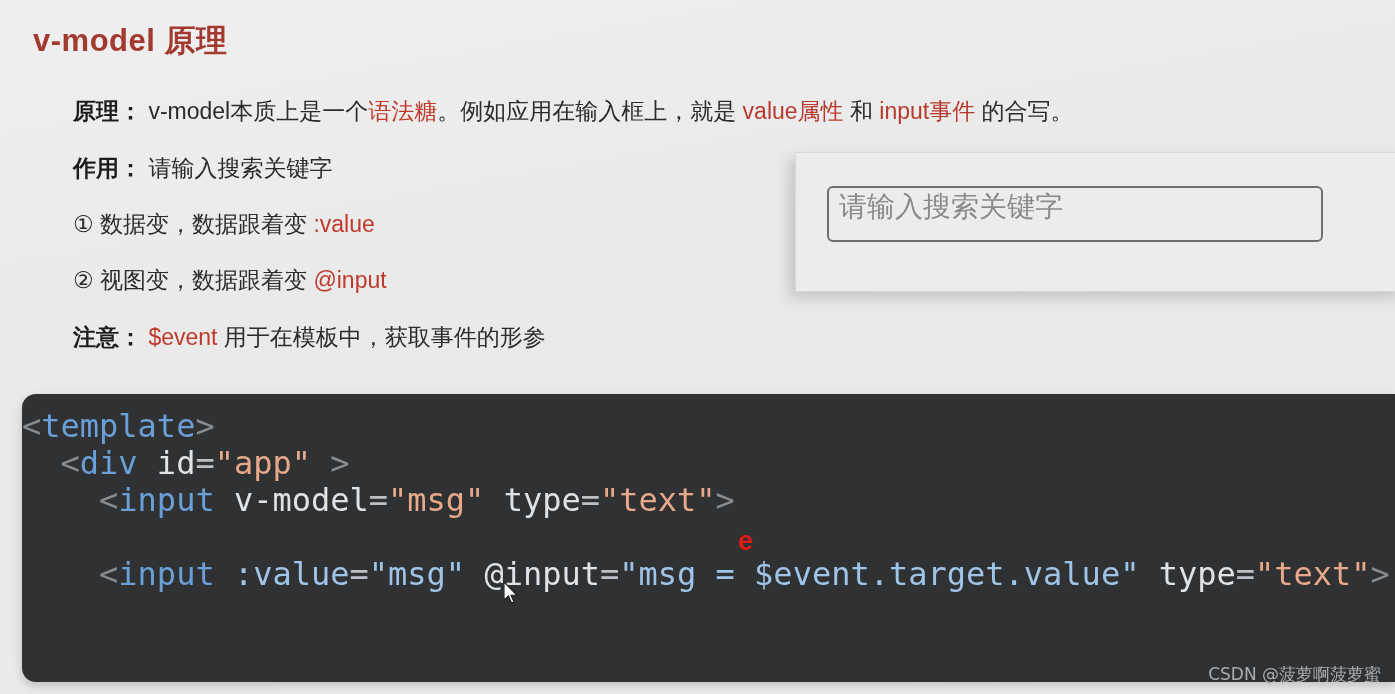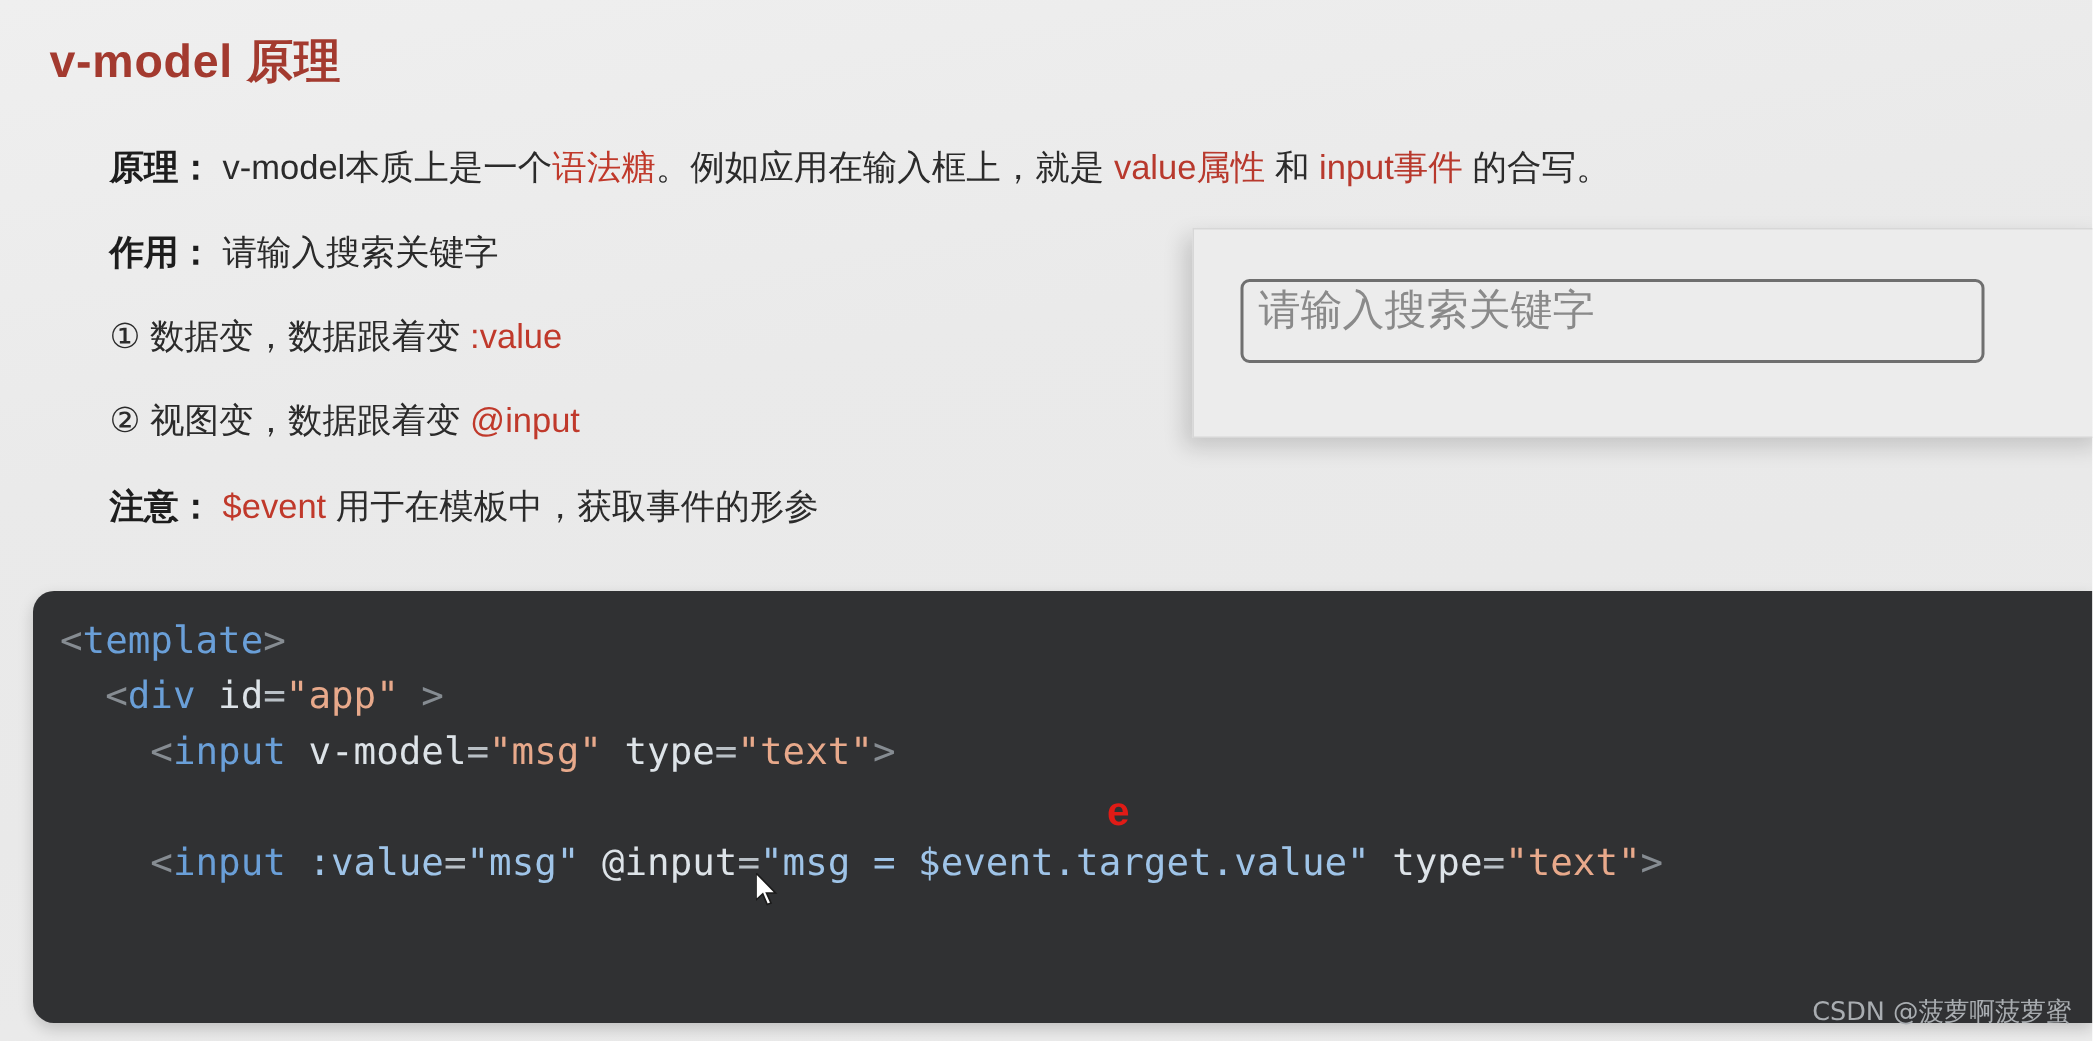--- a/index.html
+++ b/index.html
@@ -104,25 +104,24 @@
     border-top-right-radius: 0px;
     border-bottom-left-radius: 14px;
     border-bottom-right-radius: 0px;
     box-shadow: 0 4px 10px rgba(0,0,0,0.18);
     overflow: hidden;
     box-sizing: border-box;
     padding: 14px 0 0 0;
   }
   .code-line {
     font-family: "DejaVu Sans Mono", "Liberation Mono", monospace;
-    font-size: 25px;
+    font-size: 32px;
     line-height: 37px;
     white-space: pre;
     color: #c8cdd2;
-    padding-left: 18px;
   }
   .tk-punct { color: #868c92; }
   .tk-tag   { color: #6a9fd8; }
   .tk-attr  { color: #dde3e8; }
   .tk-eq    { color: #b9c0c6; }
   .tk-str   { color: #e8a98b; }
   .tk-val   { color: #9fc4e8; }
   .tk-plain { color: #c6ccd2; }
 
   

